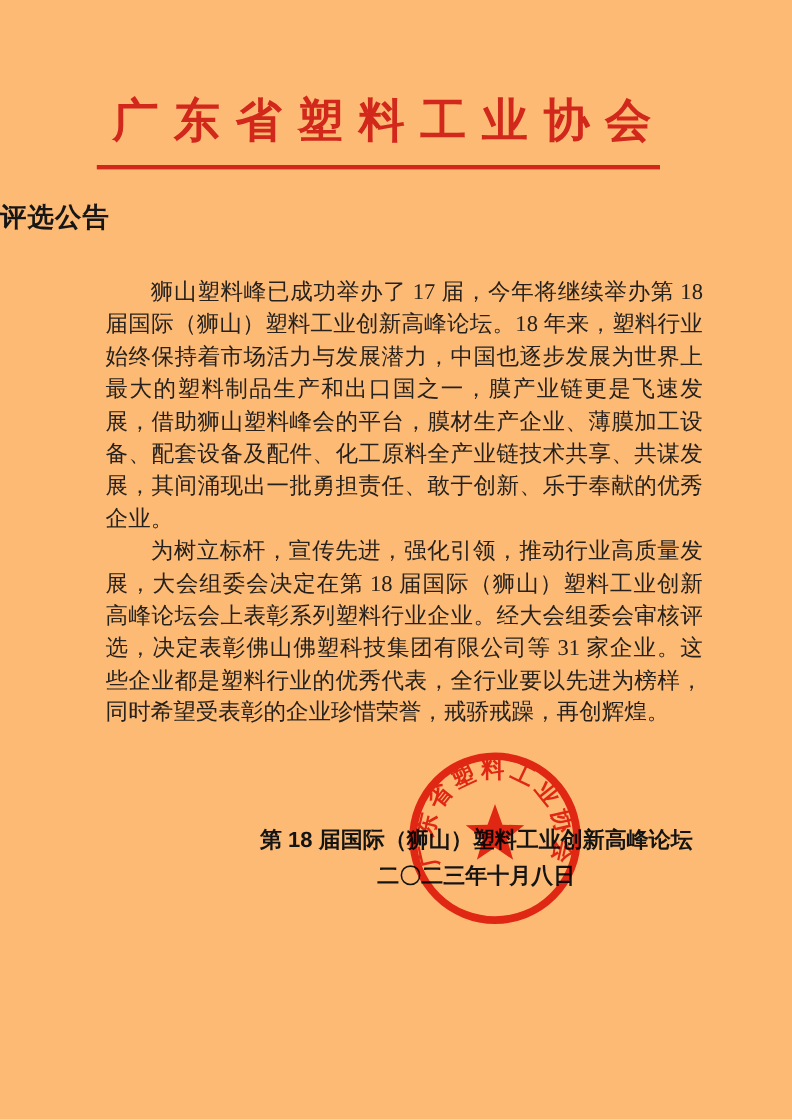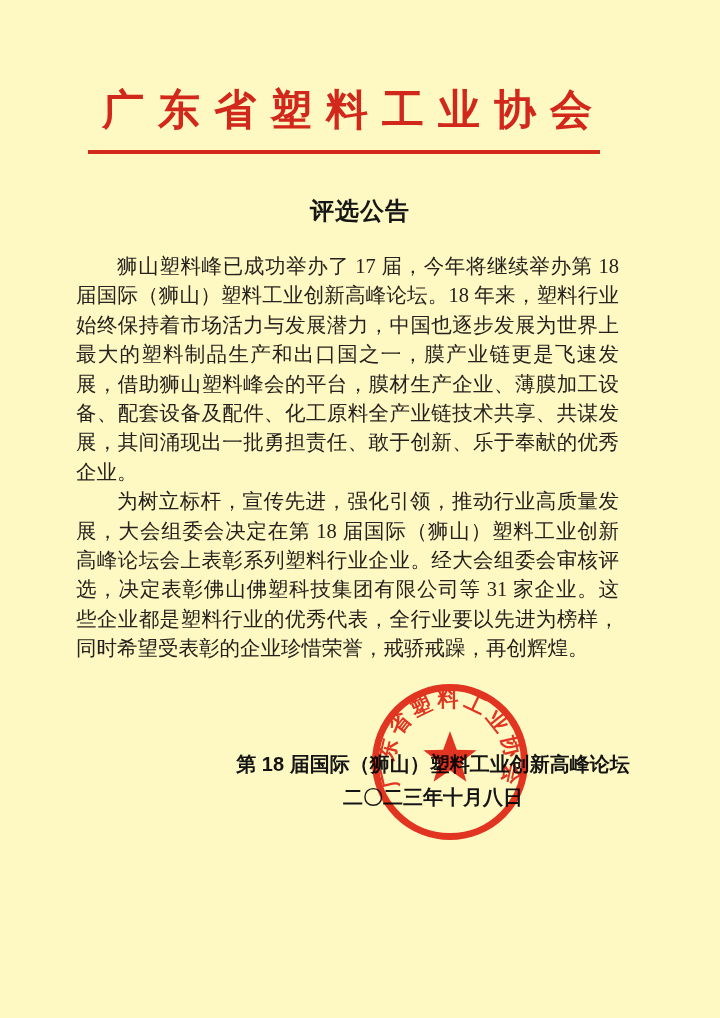--- a/index.html
+++ b/index.html
@@ -7,21 +7,21 @@
   body {
     width: 720px;
     height: 1018px;
     position: relative;
     font-family: "Liberation Serif", "DejaVu Serif", serif;
     overflow: hidden;
   }
   .page {
     position: absolute;
     inset: 0;
-    background: #fef9c3;
+    background: #fdba74;
   }
   
   .letterhead {
     position: absolute;
     top: 82px;
     left: 88px;
     width: 512px;
     text-align: center;
     border-bottom: 4px solid #d2271b;
     padding-bottom: 12px;
@@ -32,35 +32,34 @@
     font-size: 42px;
     font-weight: 600;
     letter-spacing: 14px;
     padding-left: 14px; 
     color: #d2271b;
     white-space: nowrap;
   }
   
   .doc-title {
     position: absolute;
-    top: 195px;
+    top: 181px;
     left: 0;
     width: 720px;
-    text-align: center;
     font-family: "Liberation Sans", "DejaVu Sans", sans-serif;
     font-weight: bold;
     font-size: 24px;
     color: #161616;
     letter-spacing: 1px;
   }
   
   .body-text {
     position: absolute;
     top: 252px;
-    left: 76px;
+    left: 96px;
     width: 543px;
   }
   .body-text p {
     font-size: 20.5px;
     line-height: 29.4px;
     text-indent: 2em;
     text-align: justify;
     color: #26211d;
     font-family: "Liberation Serif", "DejaVu Serif", serif;
   }

